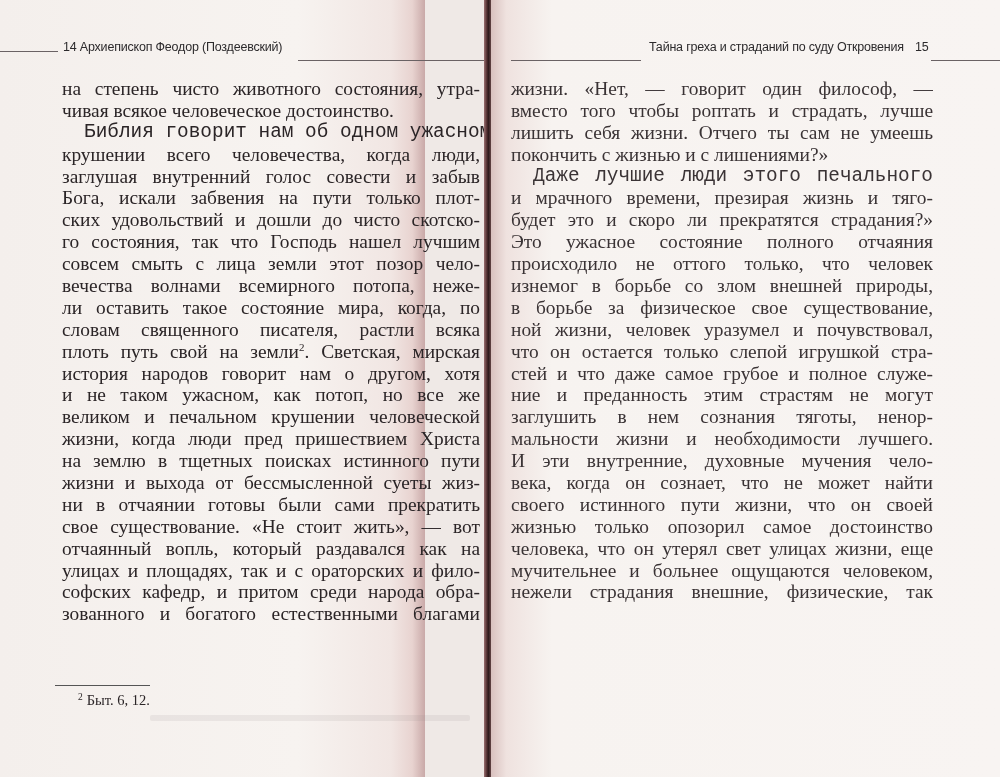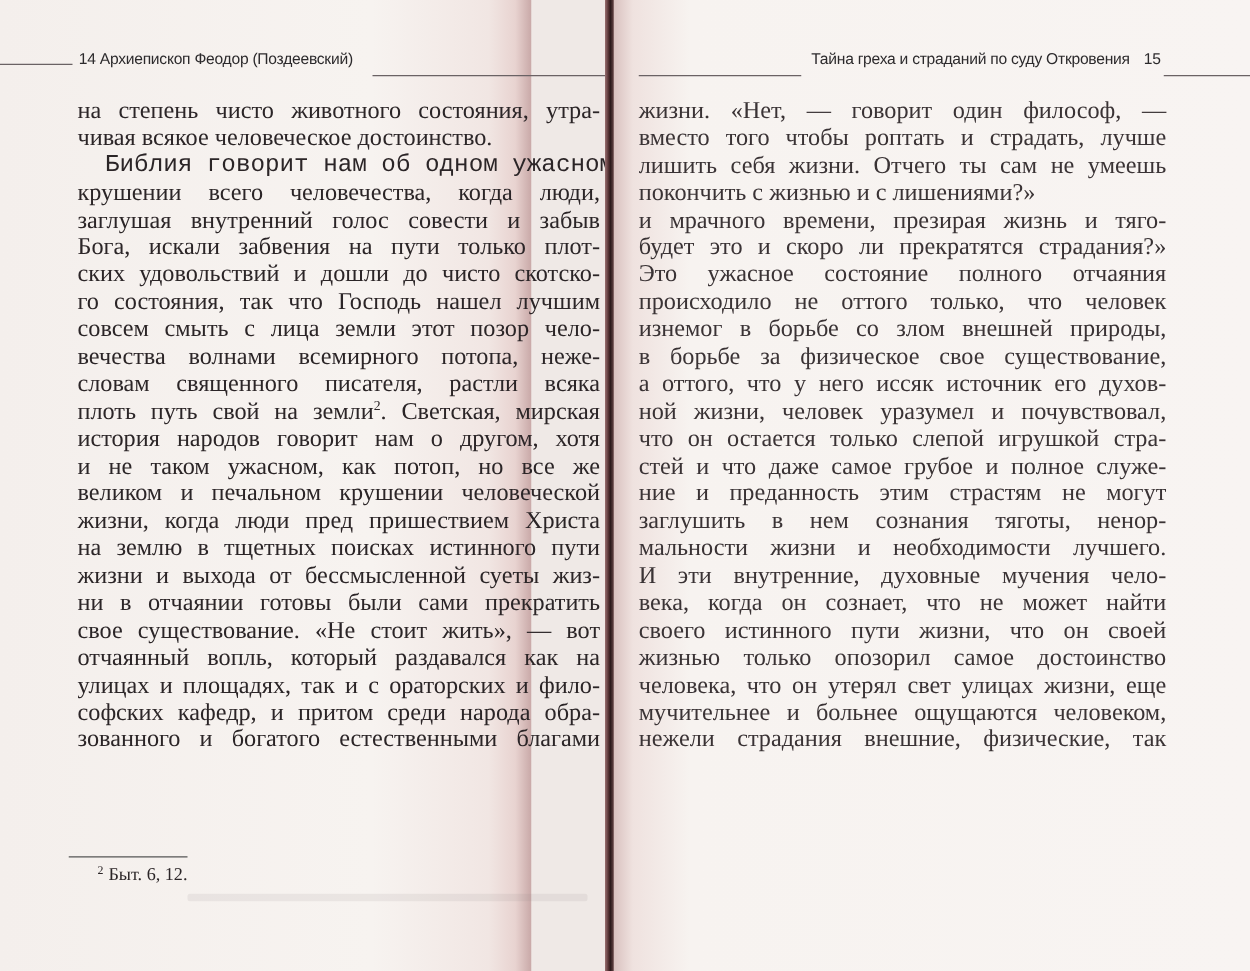--- a/index.html
+++ b/index.html
@@ -77,20 +77,21 @@
       <span class="line">на степень чисто животного состояния, утра-</span>
       <span class="line last">чивая всякое человеческое достоинство.</span>
       <span class="line indent">Библия говорит нам об одном ужасном</span>
       <span class="line">крушении всего человечества, когда люди,</span>
       <span class="line">заглушая внутренний голос совести и забыв</span>
       <span class="line">Бога, искали забвения на пути только плот-</span>
       <span class="line">ских удовольствий и дошли до чисто скотско-</span>
       <span class="line">го состояния, так что Господь нашел лучшим</span>
       <span class="line">совсем смыть с лица земли этот позор чело-</span>
       <span class="line">вечества волнами всемирного потопа, неже-</span>
+      <span class="line">ли оставить такое состояние мира, когда, по</span>
       <span class="line"><span>словам священного писателя, </span><span class="italic">растли всяка</span></span>
       <span class="line"><span class="italic">плоть путь свой на земли</span><sup class="fn">2</sup><span>. Светская, мирская</span></span>
       <span class="line">история народов говорит нам о другом, хотя</span>
       <span class="line">и не таком ужасном, как потоп, но все же</span>
       <span class="line">великом и печальном крушении человеческой</span>
       <span class="line">жизни, когда люди пред пришествием Христа</span>
       <span class="line">на землю в тщетных поисках истинного пути</span>
       <span class="line">жизни и выхода от бессмысленной суеты жиз-</span>
       <span class="line">ни в отчаянии готовы были сами прекратить</span>
       <span class="line">свое существование. «Не стоит жить», — вот</span>
@@ -115,27 +116,27 @@
       <span>Тайна греха и страданий по суду Откровения</span>
       <span style="margin-left:8px;">15</span>
     </div>
     <div class="rule" style="left:440px; top:60px; width:69px;"></div>
 
     <div class="body-text" style="left:20px; top:78px; width:422px; color:#3a3335;">
       <span class="line">жизни. «Нет, — говорит один философ, —</span>
       <span class="line">вместо того чтобы роптать и страдать, лучше</span>
       <span class="line">лишить себя жизни. Отчего ты сам не умеешь</span>
       <span class="line last">покончить с жизнью и с лишениями?»</span>
+      <span class="line indent">Даже лучшие люди этого печального</span>
       <span class="line">и мрачного времени, презирая жизнь и тяго-</span>
       <span class="line">будет это и скоро ли прекратятся страдания?»</span>
       <span class="line">Это ужасное состояние полного отчаяния</span>
       <span class="line">происходило не оттого только, что человек</span>
       <span class="line">изнемог в борьбе со злом внешней природы,</span>
       <span class="line">в борьбе за физическое свое существование,</span>
-      <span class="line">а оттого, что у него иссяк источник его духов-</span>
       <span class="line">ной жизни, человек уразумел и почувствовал,</span>
       <span class="line">что он остается только слепой игрушкой стра-</span>
       <span class="line">стей и что даже самое грубое и полное служе-</span>
       <span class="line">ние и преданность этим страстям не могут</span>
       <span class="line">заглушить в нем сознания тяготы, ненор-</span>
       <span class="line">мальности жизни и необходимости лучшего.</span>
       <span class="line">И эти внутренние, духовные мучения чело-</span>
       <span class="line">века, когда он сознает, что не может найти</span>
       <span class="line">своего истинного пути жизни, что он своей</span>
       <span class="line">жизнью только опозорил самое достоинство</span>

